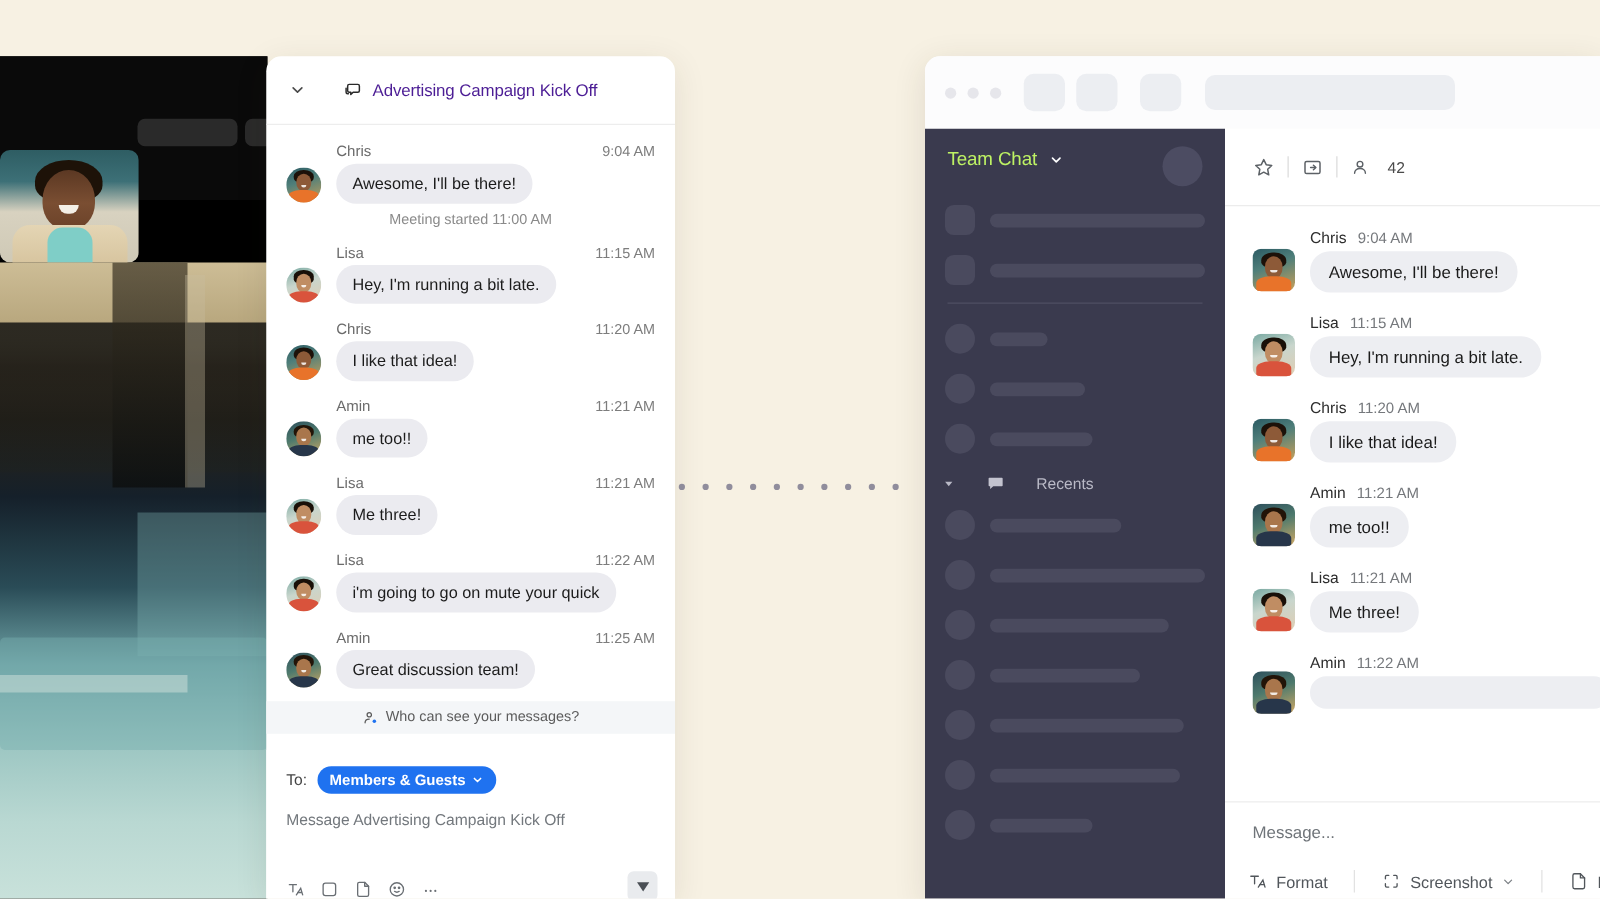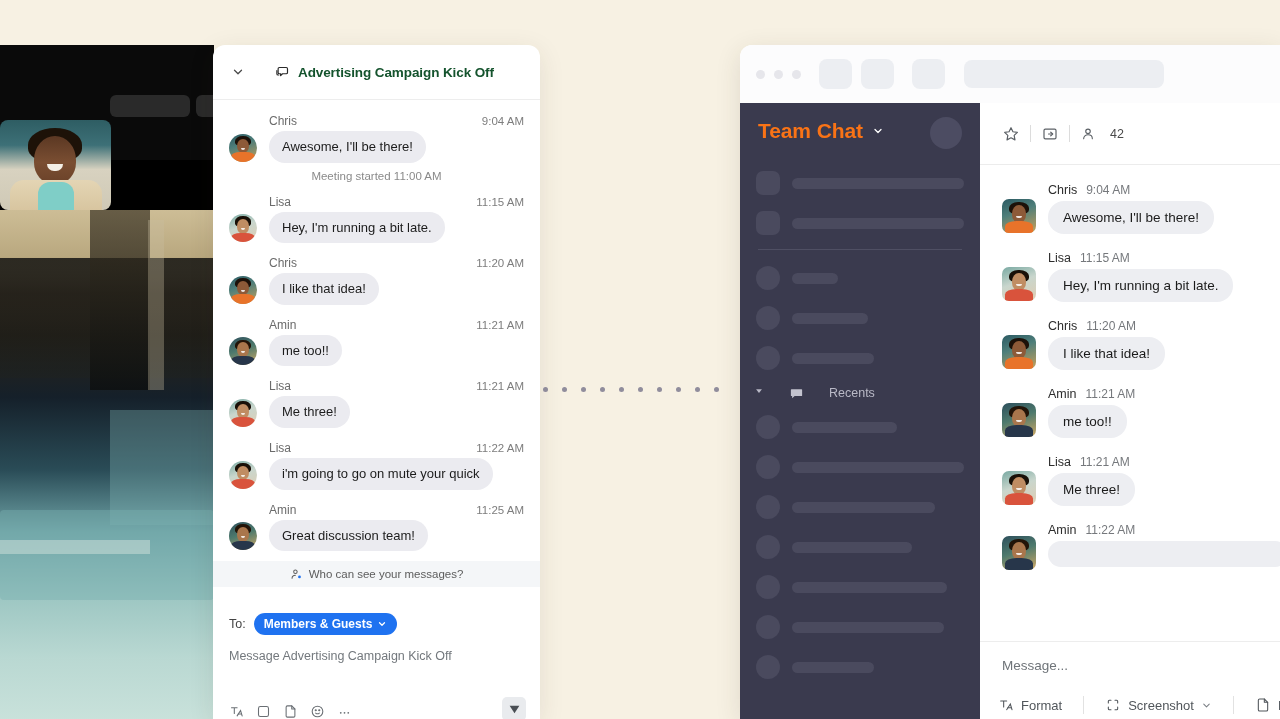--- a/index.html
+++ b/index.html
@@ -70,21 +70,21 @@
     background: #ffffff; border-radius: 12px 12px 0 0;
     box-shadow: 0 6px 26px rgba(60,50,30,.10);
     overflow: hidden;
   }
   .cc-header {
     height: 55px; display: flex; align-items: center; padding: 0 16px;
     border-bottom: 1px solid #ededed; gap: 10px;
   }
   .cc-chevron { width: 18px; color: #4a4a4a; display:flex; align-items:center; justify-content:center; }
   .cc-title-wrap { display:flex; align-items:center; gap:8px; margin-left: 18px; }
-  .cc-title { font-size: 13.5px; font-weight: 700; color: #14532d; letter-spacing: -.1px; }
+  .cc-title { font-size: 13.5px; font-weight: 400; color: #4c1d95; letter-spacing: -.1px; }
 
   .cc-messages { padding: 14px 16px 0 16px; height: 545px; overflow: hidden; }
   .msg { position: relative; padding-left: 40px; margin-bottom: 13px; }
   .msg-meta { display: flex; justify-content: space-between; align-items: baseline; margin-bottom: 3px; }
   .msg-name { font-size: 12px; color: #6b6b6b; }
   .msg-time { font-size: 11.5px; color: #7d7d7d; }
   .bubble {
     display: inline-block; background: #ebebf0; border-radius: 16px;
     padding: 8px 13px; font-size: 13px; color: #1c1c1c; line-height: 1.2;
   }
@@ -148,29 +148,29 @@
   .aw-chrome { height:58px; background:#fcfcfd; display:flex; align-items:center; padding:0 16px; gap:9px; }
   .tl { width:9px; height:9px; border-radius:50%; background:#e6e6eb; }
   .chrome-tab { width:33px; height:30px; border-radius:8px; background:#eceef2; }
   .chrome-tab.gap { margin-left: 9px; }
   .chrome-search { margin-left:10px; width:200px; height:28px; border-radius:8px; background:#eceef2; }
 
   .aw-body { display:flex; height:616px; }
 
   .aw-sidebar { width:250px; background:#3a3a4e; padding: 0; position:relative; }
   .sb-header { display:flex; align-items:center; padding: 16px 18px 0 18px; gap:9px; }
-  .sb-title { color:#f97316; font-size:21px; font-weight:700; letter-spacing:-.1px; }
+  .sb-title { color:#bef264; font-size:15px; font-weight:400; letter-spacing:-.1px; }
   .sb-avatar { position:absolute; right:18px; top:14px; width:32px; height:32px; border-radius:50%; background:#4c4c62; }
   .sb-list { margin-top:26px; padding: 0 16px; }
   .sk-row { display:flex; align-items:center; gap:12px; height:28px; margin-bottom:12px; }
   .sk-icon { width:24px; height:24px; border-radius:7px; background:#4a4a5e; flex:none; }
   .sk-icon.round { border-radius:50%; }
   .sk-bar { height:11px; border-radius:6px; background:#4a4a5e; }
   .sb-divider { height:1px; background:#4f4f63; margin: 6px 2px 14px 2px; }
-  .sb-section { display:flex; gap:25px; padding: 2px 18px 0 14px; margin-top: 2px; }
+  .sb-section { display:flex; align-items:center; gap:25px; padding: 2px 18px 0 14px; margin-top: 2px; }
   .sb-section-label { color:#b9b9c6; font-size:12.5px; }
   .sb-active {
     margin: 8px 14px 0 16px; height:30px; border-radius:7px; background:#1f72f0;
     display:flex; align-items:center; gap:10px; padding: 0 10px;
   }
   .sb-active-label { color:#fff; font-size:12.5px; font-weight:500; white-space:nowrap; overflow:hidden; }
 
   .aw-main { flex:1; background:#fff; position:relative; display:flex; flex-direction:column; }
   .main-header {
     height:62px; display:flex; align-items:center; gap:10px; padding:0 22px;

